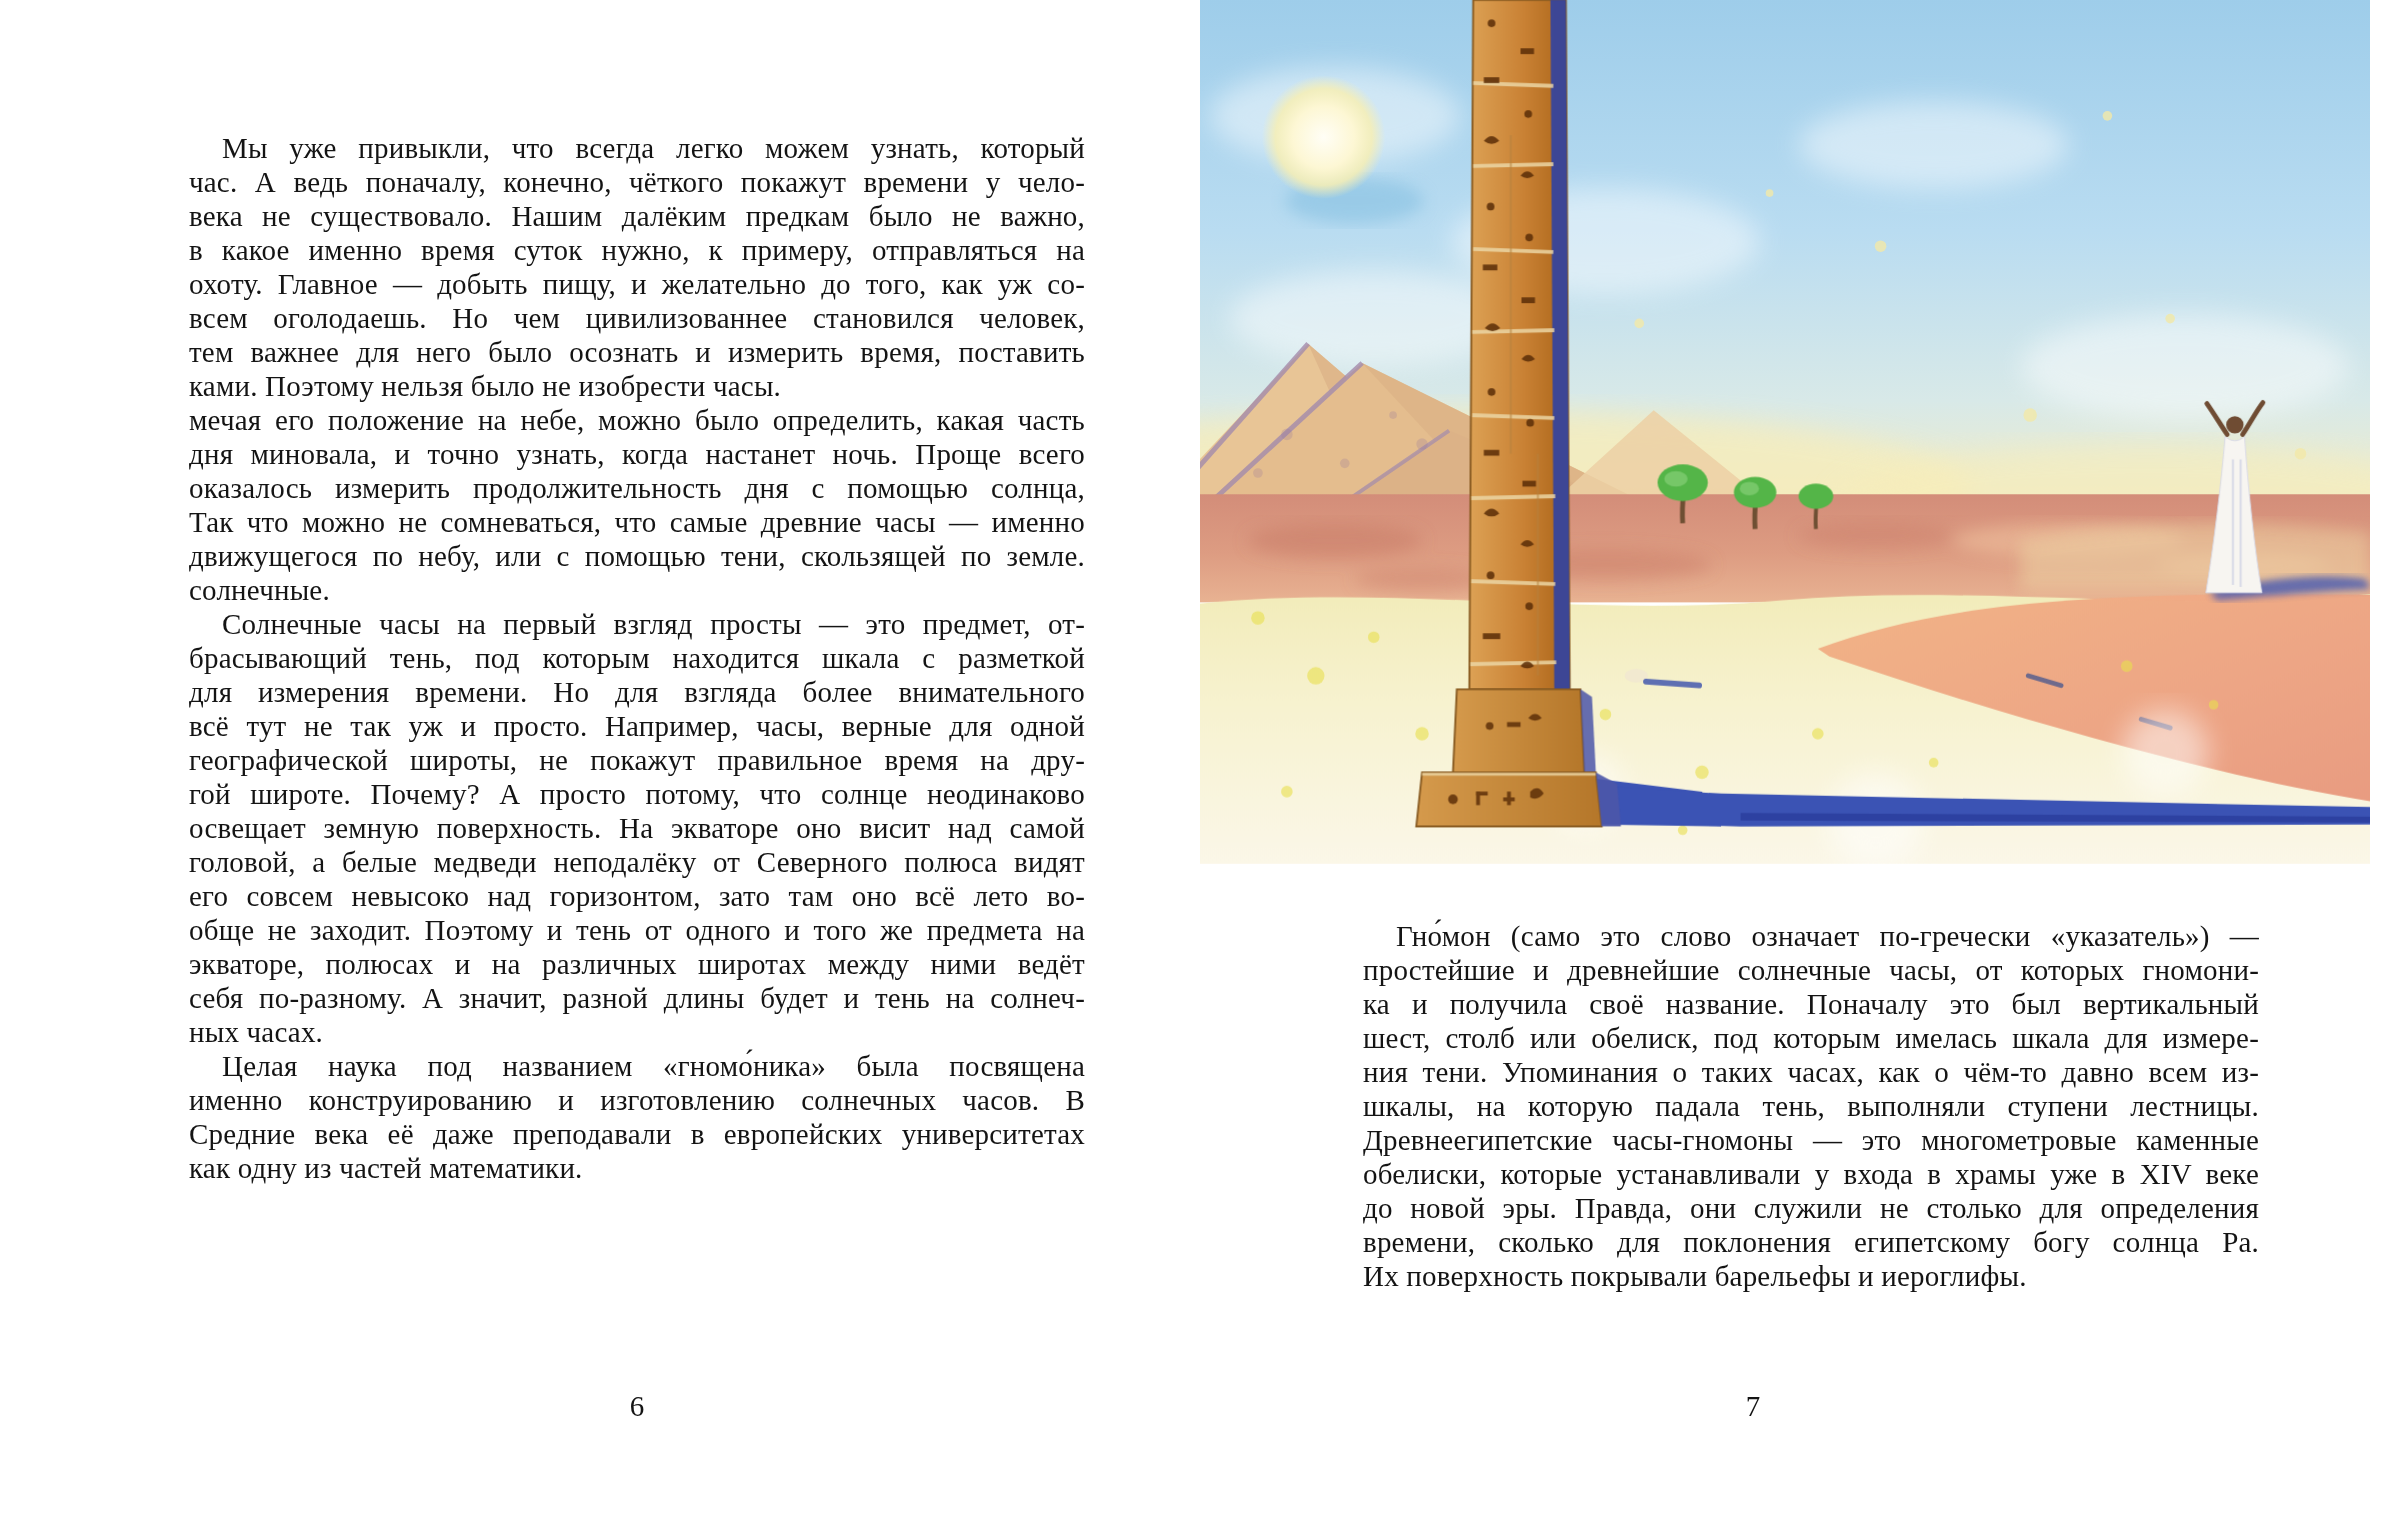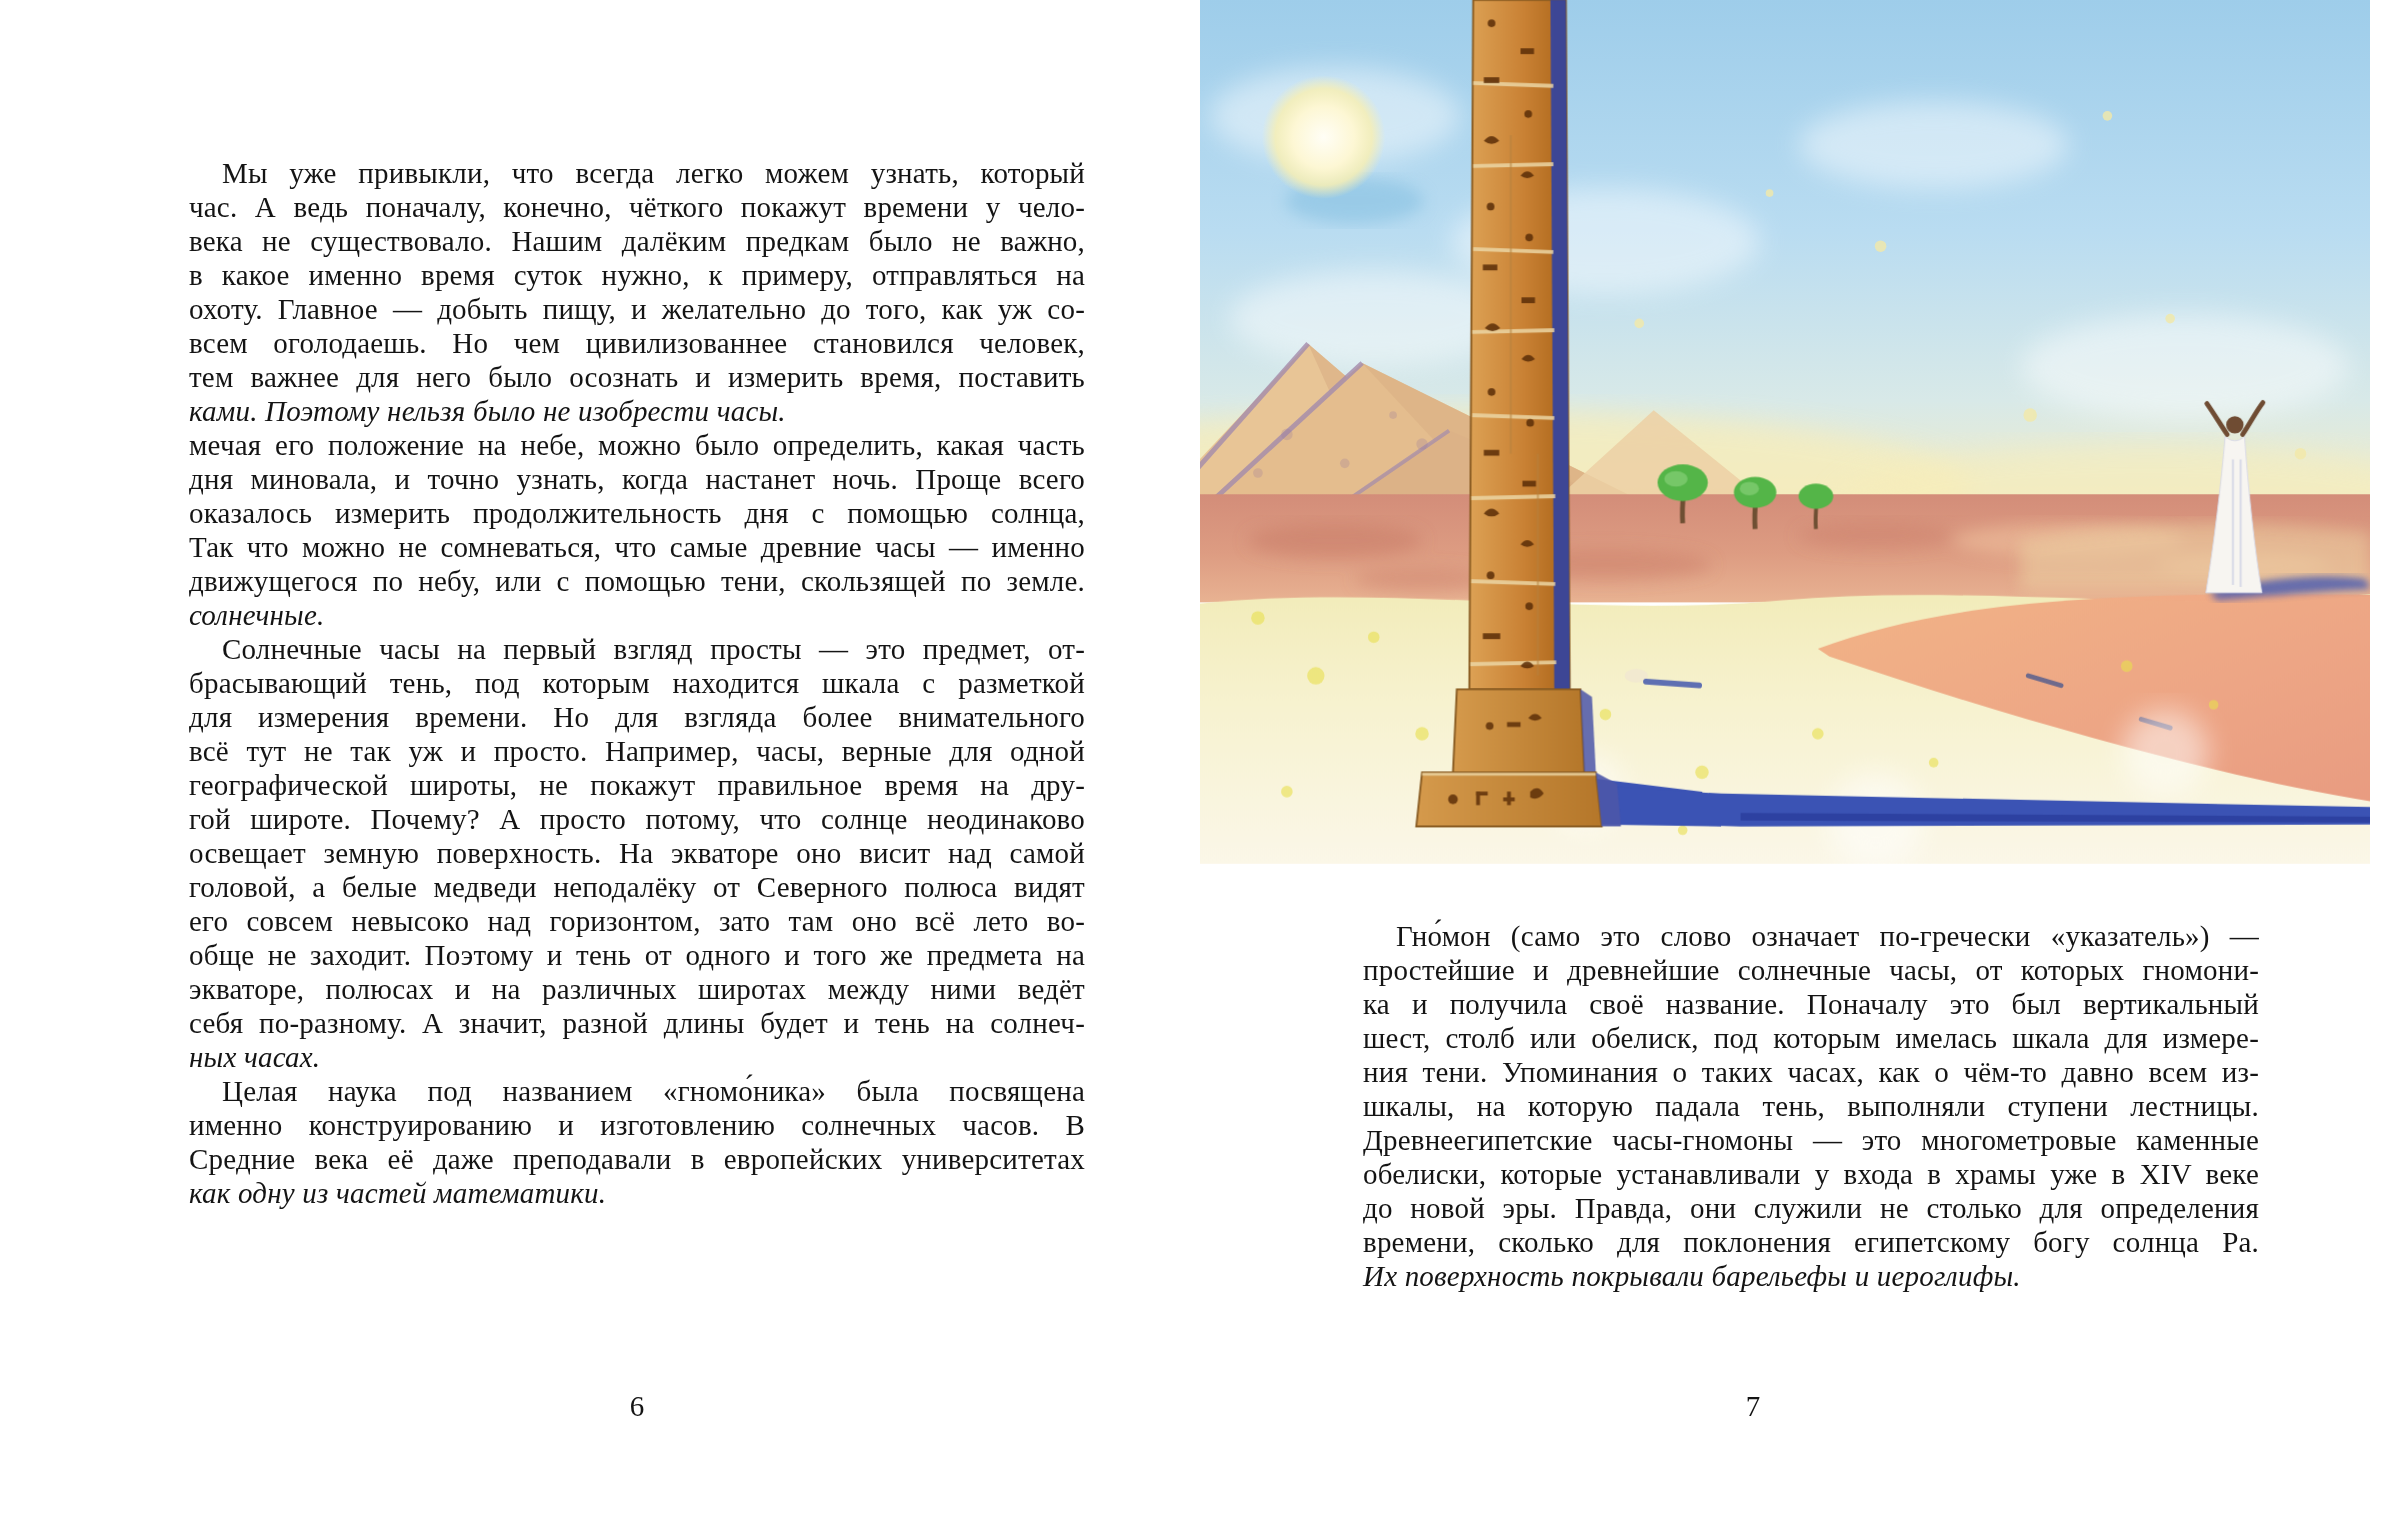--- a/index.html
+++ b/index.html
@@ -18,23 +18,23 @@
     line-height:34px;
     letter-spacing:0.2px;
   }
   .textcol .tline{
     text-align:justify;
     text-align-last:justify;
     white-space:normal;
     height:34px;
     overflow:visible;
   }
-  .textcol .tline.end{text-align-last:left;font-style:italic;}
+  .textcol .tline.end{text-align-last:left;}
   .textcol .tline.ind{text-indent:33px;}
-  #left-text{left:189px;top:156px;}
+  #left-text{left:189px;top:131px;}
   #right-text{left:1363px;top:919px;}
   .pagenum{
     position:absolute;
     top:1390px;
     width:896px;
     text-align:center;
     font-size:29px;
   }
   #pagenum-left{left:189px;}
   #pagenum-right{left:1305px;}

